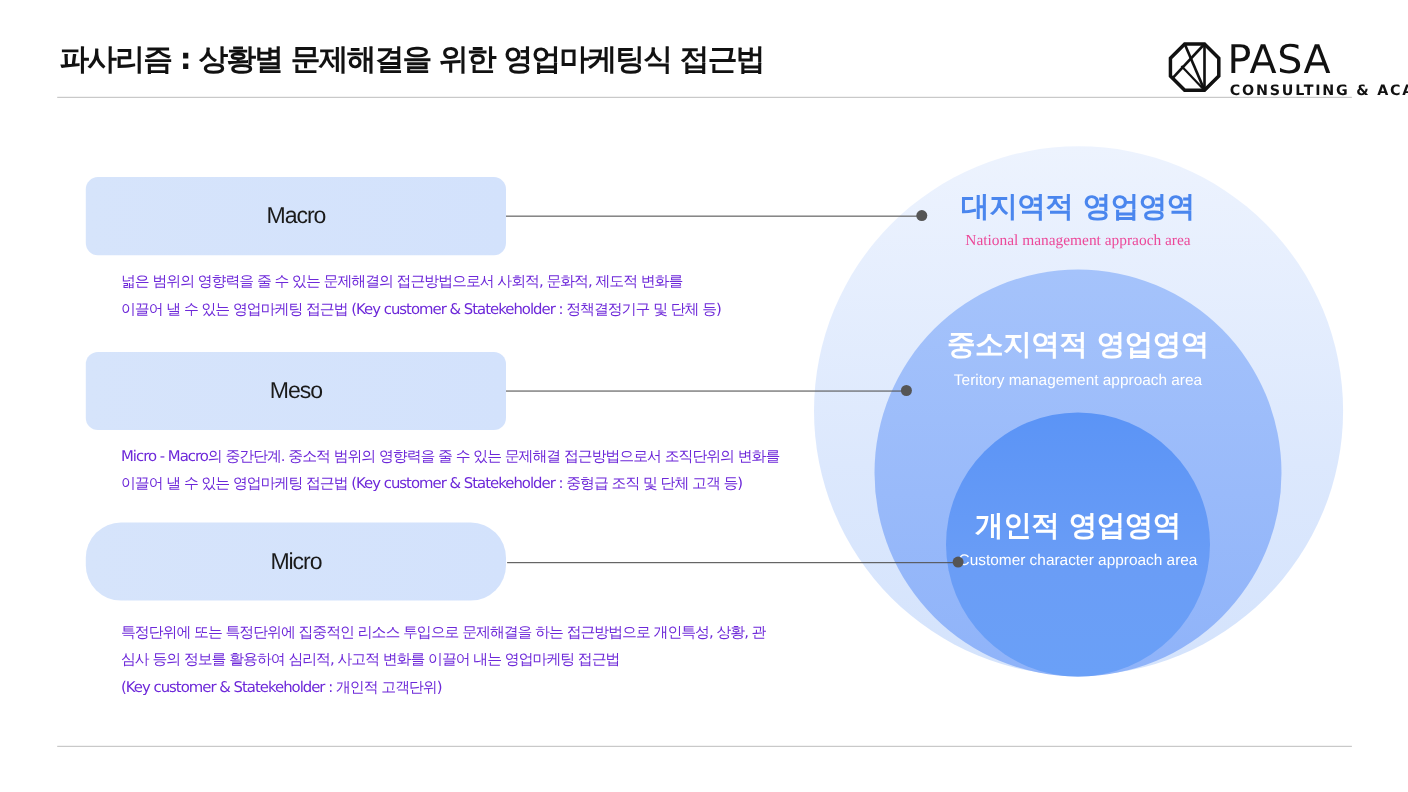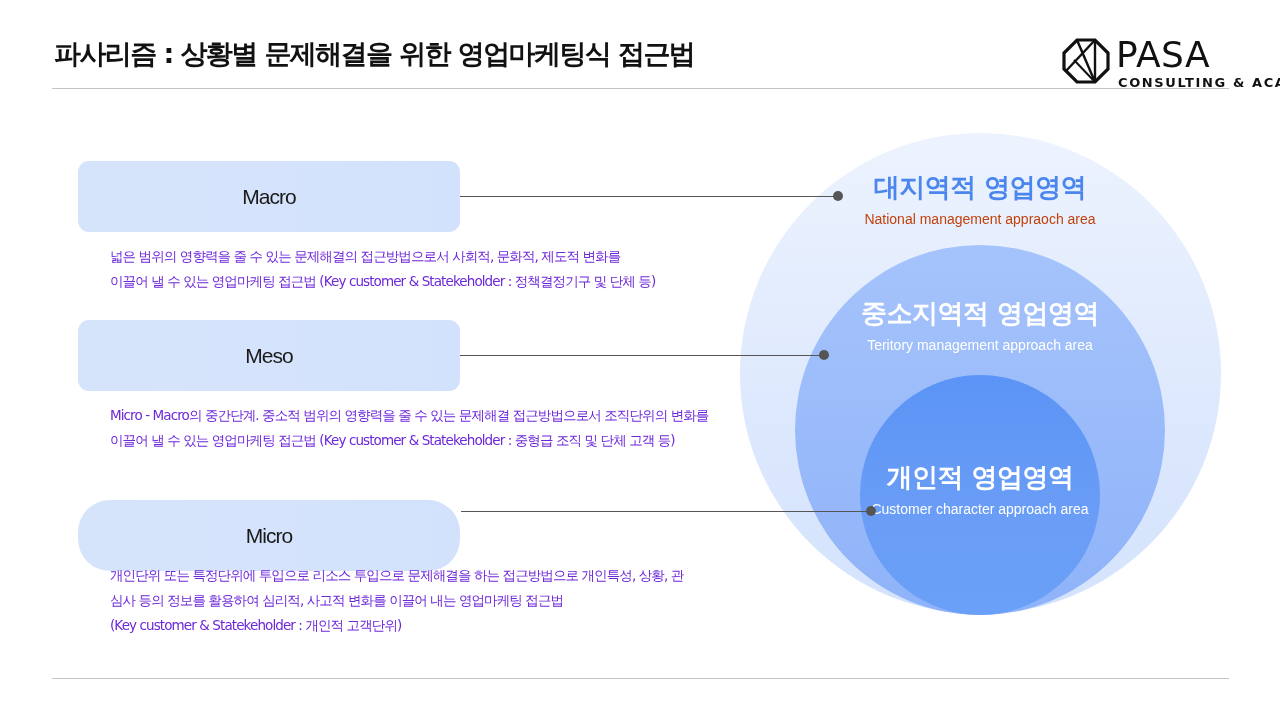--- a/index.html
+++ b/index.html
@@ -49,21 +49,21 @@
     background: linear-gradient(180deg, #edf3fe 0%, #dce8fd 60%, #d4e3fc 100%); }
   .circle-mid { left: 795px; top: 245px; width: 370px; height: 370px;
     background: linear-gradient(180deg, #a5c3fb 0%, #99bafa 55%, #8fb3f9 100%); }
   .circle-inner { left: 860px; top: 375px; width: 240px; height: 240px;
     background: linear-gradient(180deg, #5b94f6 0%, #6a9df6 60%, #6aa0f7 100%); }
 
   .c-label { position: absolute; left: 780px; width: 400px; text-align: center; }
   .c-title { font-family: "DejaVu Sans", sans-serif; font-weight: bold; font-size: 26px; letter-spacing: -0.5px; }
   .c-sub { font-size: 14px; margin-top: 6px; line-height: 19px; }
   .outer-title { color: #4a86ee; }
-  .outer-sub { color: #c2410c; }
+  .outer-sub { color: #ec4899; font-family: Liberation Serif, serif; }
   .mid-title, .mid-sub, .inner-title, .inner-sub { color: #ffffff; }
   .inner-label { left: 870px; width: 220px; }
 </style>
 </head>
 <body>
 
 <div class="page-title">파사리즘 : 상황별 문제해결을 위한 영업마케팅식 접근법</div>
 
 <div class="logo">
   <svg class="logo-mark" viewBox="0 0 48 46">
@@ -107,22 +107,22 @@
 </div>
 
 <div class="level-box" style="top:320px;">Meso</div>
 <div class="connector" style="left:460px; top:355px; width:365px;"></div>
 <div class="connector-dot" style="left:819px; top:350px;"></div>
 <div class="desc" style="top:403px;">
   <div>Micro - Macro의 중간단계. 중소적 범위의 영향력을 줄 수 있는 문제해결 접근방법으로서  조직단위의 변화를</div>
   <div>이끌어 낼 수 있는 영업마케팅 접근법 (Key customer &amp; Statekeholder : 중형급 조직 및 단체 고객 등)</div>
 </div>
 
-<div class="level-box" style="top:500px;border-radius:32px;">Micro</div>
+<div class="level-box" style="top:475px;border-radius:32px;">Micro</div>
 <div class="connector" style="left:461px; top:511px; width:410px;"></div>
 <div class="connector-dot" style="left:866px; top:506px;"></div>
 <div class="desc" style="top:563px;">
-  <div>개인단위 또는 특정단위에 투입으로 리소스 투입으로 문제해결을 하는 접근방법으로 개인특성, 상황, 관</div>
+  <div>특정단위에 또는 특정단위에 집중적인 리소스 투입으로 문제해결을 하는 접근방법으로 개인특성, 상황, 관</div>
   <div>심사 등의 정보를 활용하여 심리적, 사고적 변화를 이끌어 내는 영업마케팅 접근법</div>
   <div>(Key customer &amp; Statekeholder : 개인적 고객단위)</div>
 </div>
 
 <div class="bottom-rule"></div>
 
 </body></html>

